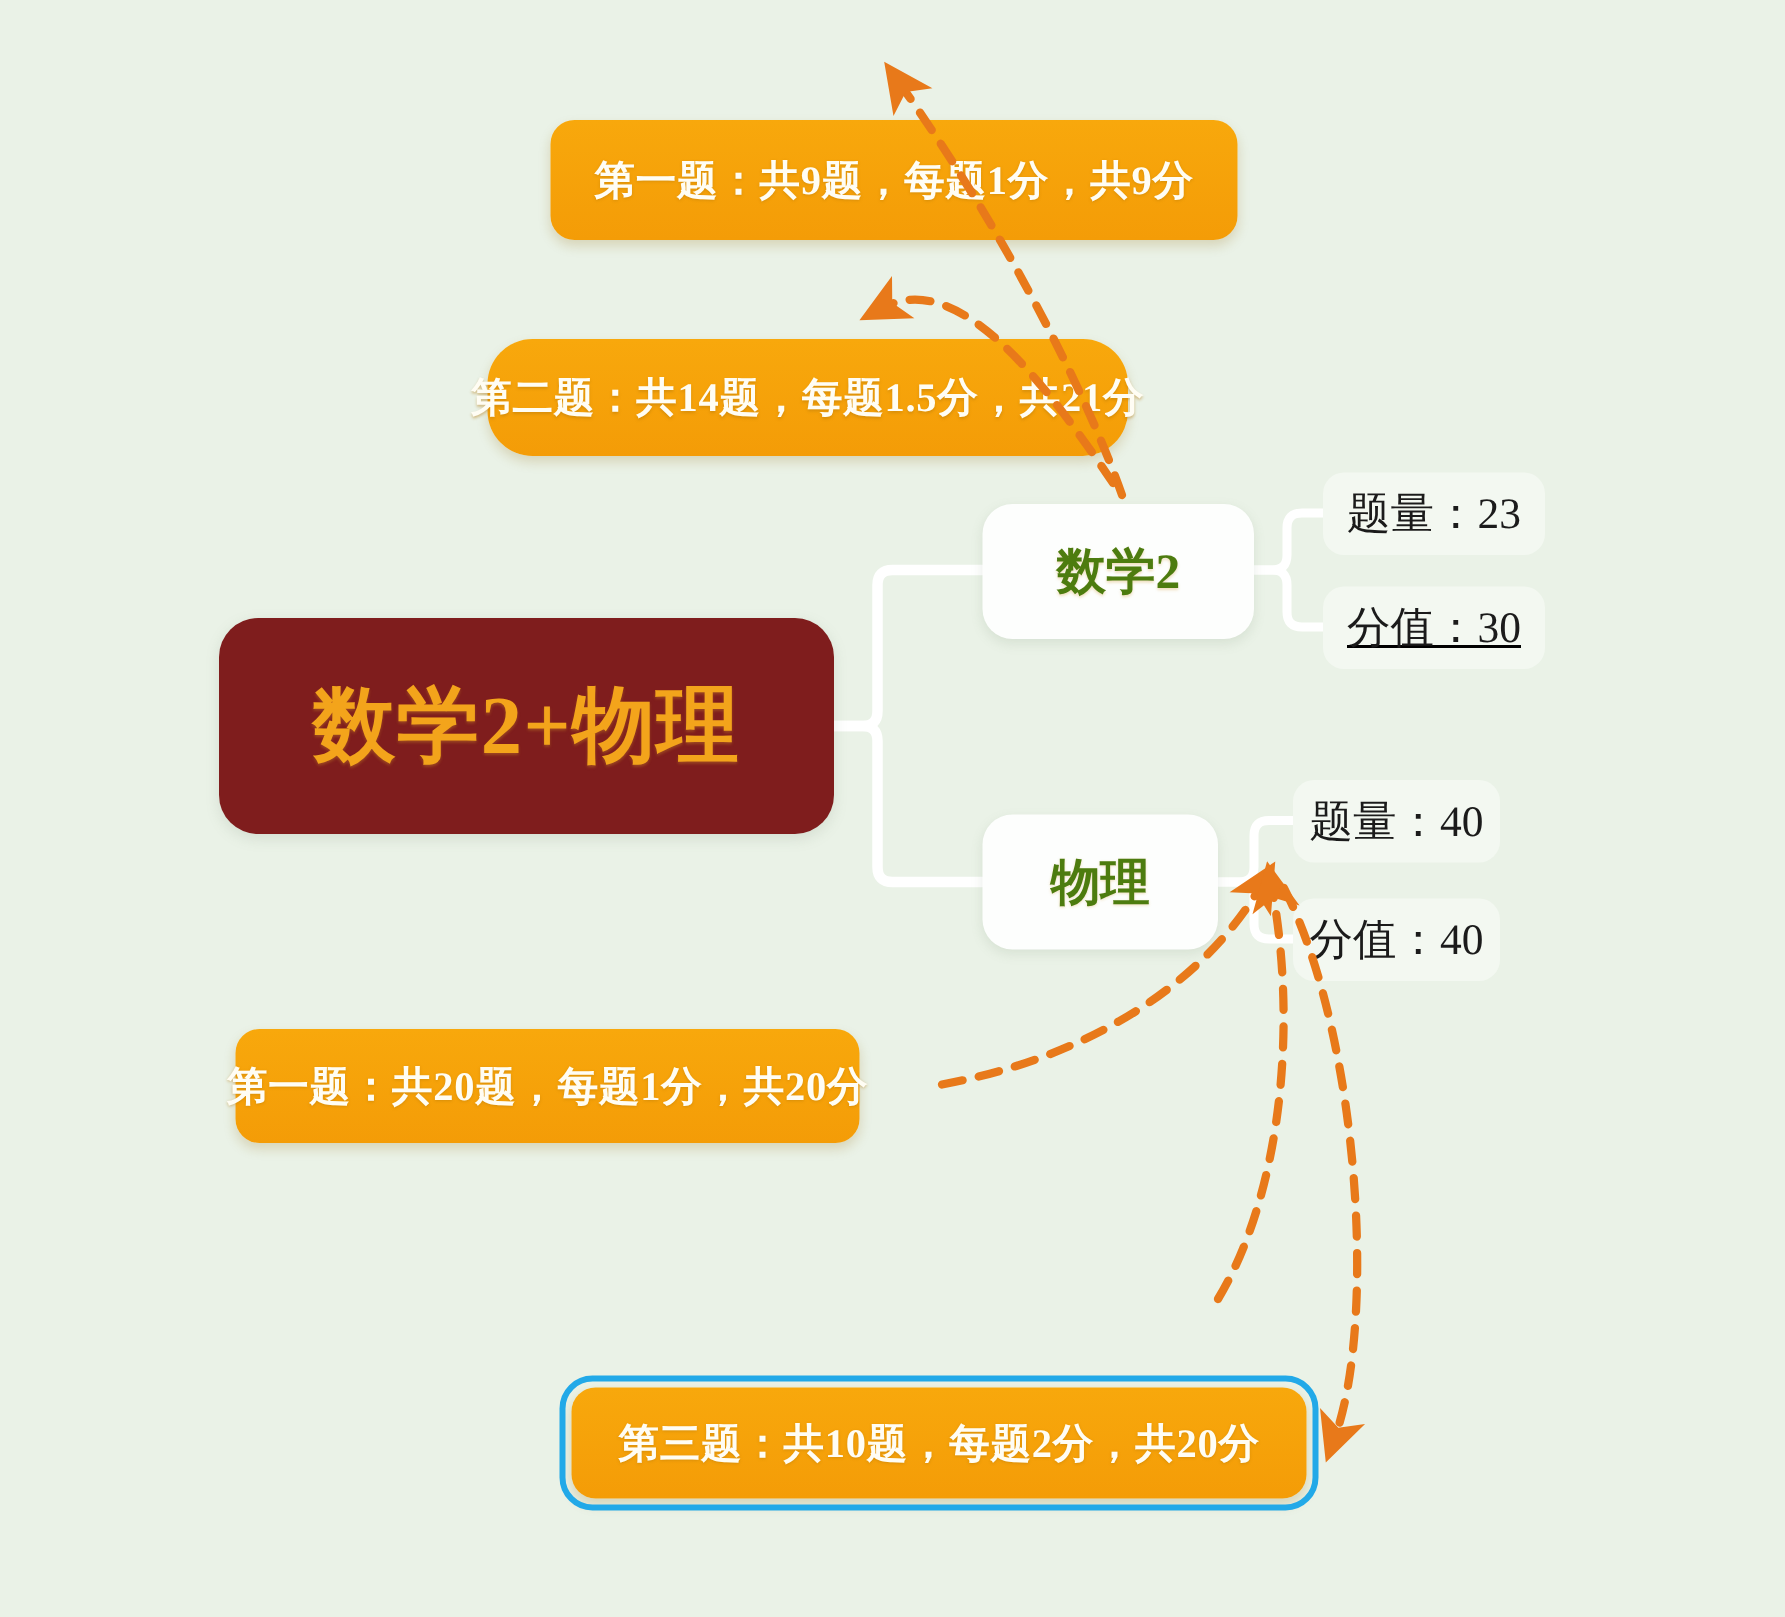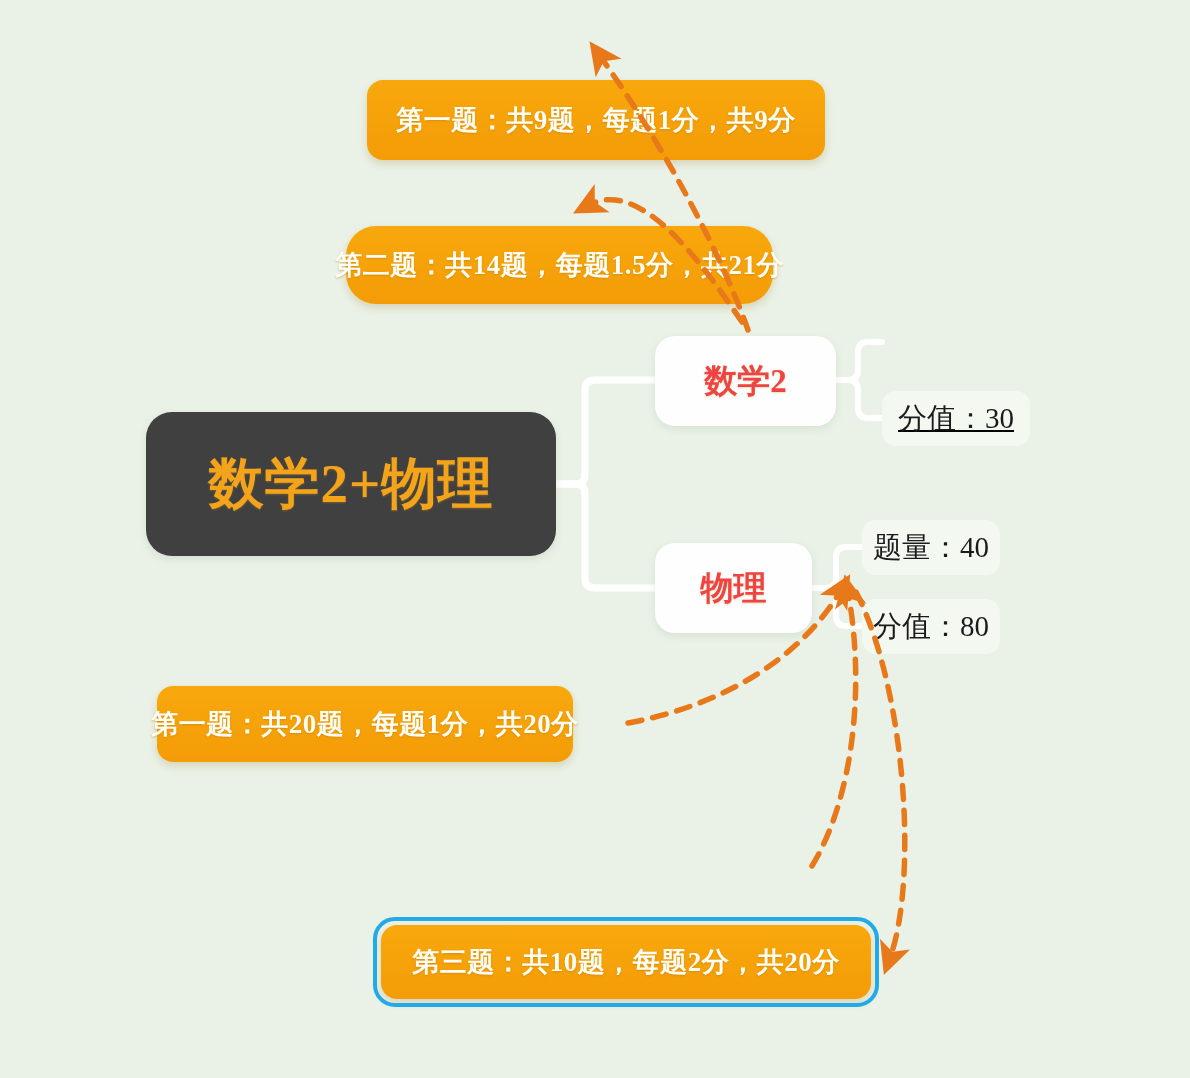--- a/index.html
+++ b/index.html
@@ -36,42 +36,42 @@
     position: absolute;
     box-sizing: border-box;
     display: flex;
     align-items: center;
     justify-content: center;
     z-index: 3;
   }
 
   
   .root-node {
-    background: #404040;
+    background: #7f1d1d;
     border-radius: 26px;
     box-shadow: 0 3px 9px rgba(120,140,115,0.18);
   }
   .root-node .label {
     color: #f3a41b;
     font-family: "Liberation Serif", serif;
     font-size: 55px;
     font-weight: 700;
     letter-spacing: 1px;
     text-shadow: 0 1px 2px rgba(210,150,40,0.35);
     white-space: nowrap;
   }
 
   
   .subject-node {
     background: #fdfefd;
     border-radius: 20px;
     box-shadow: 0 3px 8px rgba(120,140,115,0.16);
   }
   .subject-node .label {
-    color: #ef4444;
+    color: #4d7c0f;
     font-family: "Liberation Serif", serif;
     font-size: 33px;
     font-weight: 700;
     text-shadow: 0 1px 2px rgba(210,150,40,0.3);
     white-space: nowrap;
   }
 
   
   .stat-node {
     background: #f3f8f1;
@@ -130,42 +130,45 @@
   </svg>
 
   <div class="node root-node" style="left:146px; top:412px; width:410px; height:144px;">
     <span class="label">数学2+物理</span>
   </div>
 
   <div class="node subject-node" style="left:655px; top:336px; width:181px; height:90px;">
     <span class="label">数学2</span>
   </div>
 
+  <div class="node stat-node" style="left:882px; top:315px; width:148px; height:55px;">
+    <span class="label">题量：23</span>
+  </div>
 
   <div class="node stat-node" style="left:882px; top:391px; width:148px; height:55px;text-decoration:underline;">
     <span class="label">分值：30</span>
   </div>
 
   <div class="node subject-node" style="left:655px; top:543px; width:157px; height:90px;">
     <span class="label">物理</span>
   </div>
 
   <div class="node stat-node" style="left:862px; top:520px; width:138px; height:55px;">
     <span class="label">题量：40</span>
   </div>
 
   <div class="node stat-node" style="left:862px; top:599px; width:138px; height:55px;">
-    <span class="label">分值：80</span>
+    <span class="label">分值：40</span>
   </div>
 
   <div class="node q-node" style="left:367px; top:80px; width:458px; height:80px;">
     <span class="label">第一题：共9题，每题1分，共9分</span>
   </div>
 
-  <div class="node q-node" style="left:346px; top:226px; width:427px; height:78px;border-radius:30px;">
+  <div class="node q-node" style="left:325px; top:226px; width:427px; height:78px;border-radius:30px;">
     <span class="label">第二题：共14题，每题1.5分，共21分</span>
   </div>
 
   <div class="node q-node" style="left:157px; top:686px; width:416px; height:76px;">
     <span class="label">第一题：共20题，每题1分，共20分</span>
   </div>
 
 
   <div class="node q-node" style="left:381px; top:925px; width:490px; height:74px;">
     <span class="label">第三题：共10题，每题2分，共20分</span>

